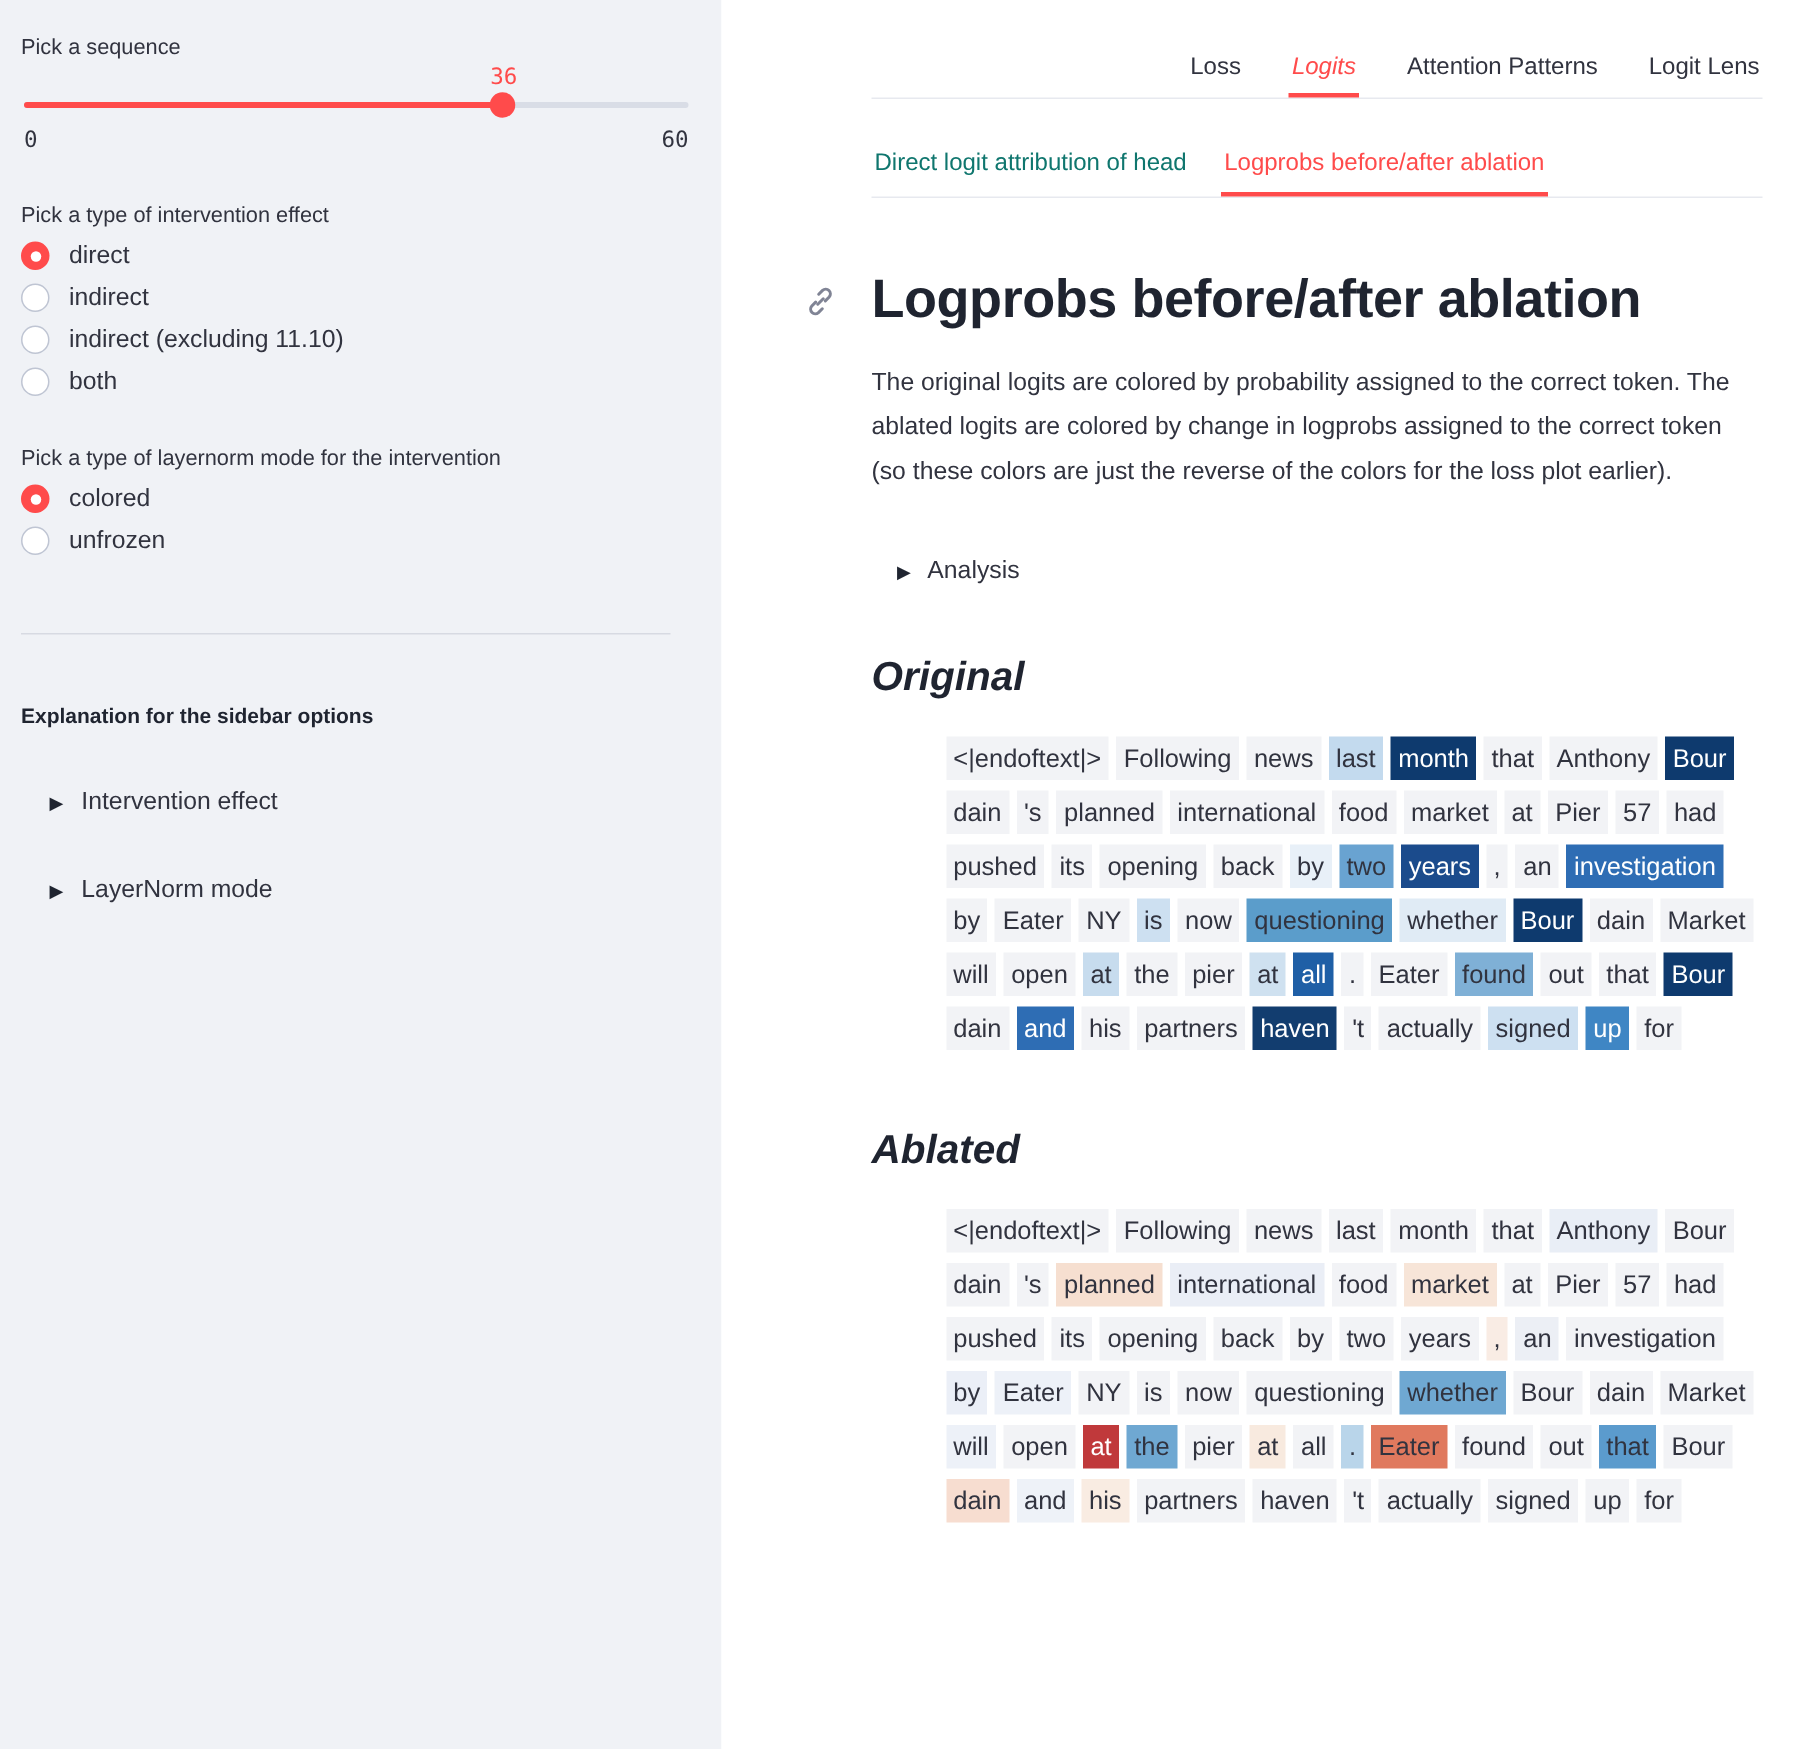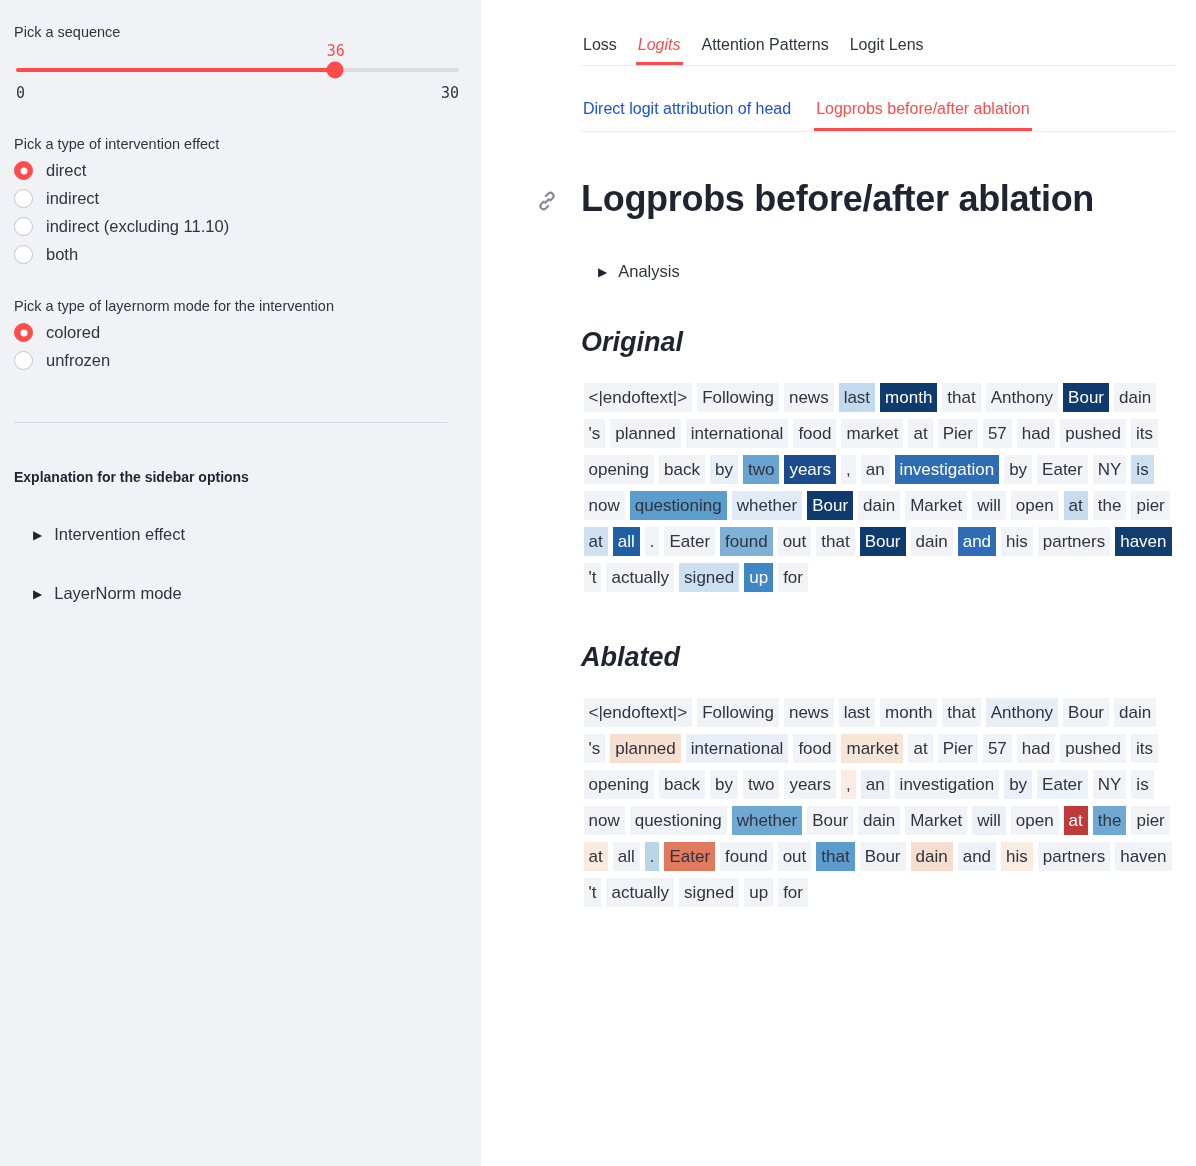--- a/index.html
+++ b/index.html
@@ -50,60 +50,60 @@
     width:7px; height:7px; border-radius:50%; background:#ffffff;
   }
   .radio-label { font-size:16.5px; color:#31333f; }
   .sidebar-divider { border:none; border-top:1px solid #d7dae2; margin:52px 14px 0 0; }
   .sidebar-heading { font-size:14px; font-weight:700; color:#1f2430; margin-top:46px; }
   .expander { display:flex; align-items:center; margin:40px 0 0 19px; cursor:pointer; }
   .expander .tri { font-size:12px; color:#1f2430; margin-right:12px; }
   .expander .exp-label { font-size:16.5px; color:#31333f; }
   
   .main { flex:1; background:#ffffff; padding:32px 21px 0 100px; position:relative; }
-  .tabs-row { display:flex; gap:17px; border-bottom:1px solid #e7e9ef; }
+  .tabs-row { display:flex; gap:30px; border-bottom:1px solid #e7e9ef;justify-content:flex-end; }
   .tab {
     font-size:16px; color:#31333f; padding:4px 2px 11px 2px; cursor:pointer; white-space:nowrap;
   }
   .tab.active { color:#ff4b4b; border-bottom:3px solid #ff4b4b; padding-bottom:8px;font-style:italic; }
   .subtabs-row { display:flex; gap:21px; border-bottom:1px solid #e7e9ef; margin-top:30px; }
-  .subtab { font-size:16px; color:#1d4ed8; padding:4px 2px 13px 2px; cursor:pointer; white-space:nowrap; }
+  .subtab { font-size:16px; color:#0f766e; padding:4px 2px 13px 2px; cursor:pointer; white-space:nowrap; }
   .subtab.active { color:#ff4b4b; border-bottom:3px solid #ff4b4b; padding-bottom:10px; }
   .title-row { position:relative; margin-top:46px; }
   .anchor-icon {
     position:absolute; left:-45px; top:12px; width:22px; height:22px; cursor:pointer; color:#808495;
   }
   h1.page-title { font-size:36px; font-weight:700; color:#1f2430; letter-spacing:-0.3px; }
   .para { font-size:16.5px; line-height:1.78; color:#31333f; margin-top:21px; max-width:596px; }
   .analysis-expander { display:flex; align-items:center; margin:42px 0 0 17px; cursor:pointer; }
   .analysis-expander .tri { font-size:12px; color:#1f2430; margin-right:11px; }
   .analysis-expander .exp-label { font-size:16.5px; color:#31333f; }
   h2.section-heading { font-size:27px; font-weight:700; color:#1f2430; margin-top:46px;font-style:italic; }
-  .token-box { max-width:600px; margin-top:22px; line-height:36px; }
+  .token-box { max-width:600px; margin-top:22px; line-height:36px;margin-left:47px; }
   .token {
     display:inline-block; background:#f2f3f6; color:#31333f;
     font-size:17px; line-height:23px; padding:3px 5px; margin:0 2.5px 3px 2.5px;
     vertical-align:middle; white-space:pre;
   }
 </style>
 </head>
 <body>
 
 <aside class="sidebar">
 
   <div class="widget-label">Pick a sequence</div>
   <div class="slider-wrap">
     <div class="slider-value">36</div>
     <div class="slider-track">
       <div class="slider-fill"></div>
       <div class="slider-thumb"></div>
     </div>
     <div class="slider-minmax">
       <span>0</span>
-      <span>30</span>
+      <span>60</span>
     </div>
   </div>
 
   <div class="radio-group">
     <div class="widget-label">Pick a type of intervention effect</div>
     <div class="radio-row selected">
       <span class="radio-circle"></span>
       <span class="radio-label">direct</span>
     </div>
     <div class="radio-row">
@@ -164,20 +164,21 @@
     <span class="anchor-icon">
       <svg viewBox="0 0 24 24" width="22" height="22" fill="none" stroke="currentColor" stroke-width="2.2" stroke-linecap="round">
         <path d="M10 14 L14 10"></path>
         <path d="M8.5 12.5 l-2.8 2.8 a3.4 3.4 0 0 0 4.8 4.8 l2.8-2.8"></path>
         <path d="M15.5 11.5 l2.8-2.8 a3.4 3.4 0 0 0-4.8-4.8 l-2.8 2.8"></path>
       </svg>
     </span>
     <h1 class="page-title">Logprobs before/after ablation</h1>
   </div>
 
+  <p class="para">The original logits are colored by probability assigned to the correct token. The ablated logits are colored by change in logprobs assigned to the correct token (so these colors are just the reverse of the colors for the loss plot earlier).</p>
 
   <div class="analysis-expander">
     <span class="tri">▶</span>
     <span class="exp-label">Analysis</span>
   </div>
 
   <h2 class="section-heading">Original</h2>
   <div class="token-box"><span class="token">&lt;|endoftext|&gt;</span><span class="token">Following</span><span class="token">news</span><span class="token" style="background: rgb(195, 218, 238);">last</span><span class="token" style="background: rgb(14, 58, 110); color: rgb(255, 255, 255);">month</span><span class="token">that</span><span class="token">Anthony</span><span class="token" style="background: rgb(14, 58, 110); color: rgb(255, 255, 255);">Bour</span><span class="token">dain</span><span class="token">'s</span><span class="token">planned</span><span class="token">international</span><span class="token">food</span><span class="token">market</span><span class="token">at</span><span class="token">Pier</span><span class="token">57</span><span class="token">had</span><span class="token">pushed</span><span class="token">its</span><span class="token">opening</span><span class="token">back</span><span class="token" style="background: rgb(232, 240, 248);">by</span><span class="token" style="background: rgb(105, 163, 209);">two</span><span class="token" style="background: rgb(27, 75, 140); color: rgb(255, 255, 255);">years</span><span class="token">,</span><span class="token">an</span><span class="token" style="background: rgb(46, 109, 180); color: rgb(255, 255, 255);">investigation</span><span class="token">by</span><span class="token">Eater</span><span class="token">NY</span><span class="token" style="background: rgb(205, 224, 241);">is</span><span class="token">now</span><span class="token" style="background: rgb(91, 157, 203);">questioning</span><span class="token" style="background: rgb(224, 235, 245);">whether</span><span class="token" style="background: rgb(14, 58, 110); color: rgb(255, 255, 255);">Bour</span><span class="token">dain</span><span class="token">Market</span><span class="token">will</span><span class="token">open</span><span class="token" style="background: rgb(199, 220, 238);">at</span><span class="token">the</span><span class="token">pier</span><span class="token" style="background: rgb(207, 225, 240);">at</span><span class="token" style="background: rgb(31, 95, 166); color: rgb(255, 255, 255);">all</span><span class="token">.</span><span class="token">Eater</span><span class="token" style="background: rgb(127, 176, 214);">found</span><span class="token">out</span><span class="token">that</span><span class="token" style="background: rgb(14, 58, 110); color: rgb(255, 255, 255);">Bour</span><span class="token">dain</span><span class="token" style="background: rgb(46, 109, 180); color: rgb(255, 255, 255);">and</span><span class="token">his</span><span class="token">partners</span><span class="token" style="background: rgb(18, 61, 111); color: rgb(255, 255, 255);">haven</span><span class="token">'t</span><span class="token">actually</span><span class="token" style="background: rgb(205, 224, 241);">signed</span><span class="token" style="background: rgb(63, 134, 196); color: rgb(255, 255, 255);">up</span><span class="token">for</span></div>
 
   <h2 class="section-heading">Ablated</h2>

